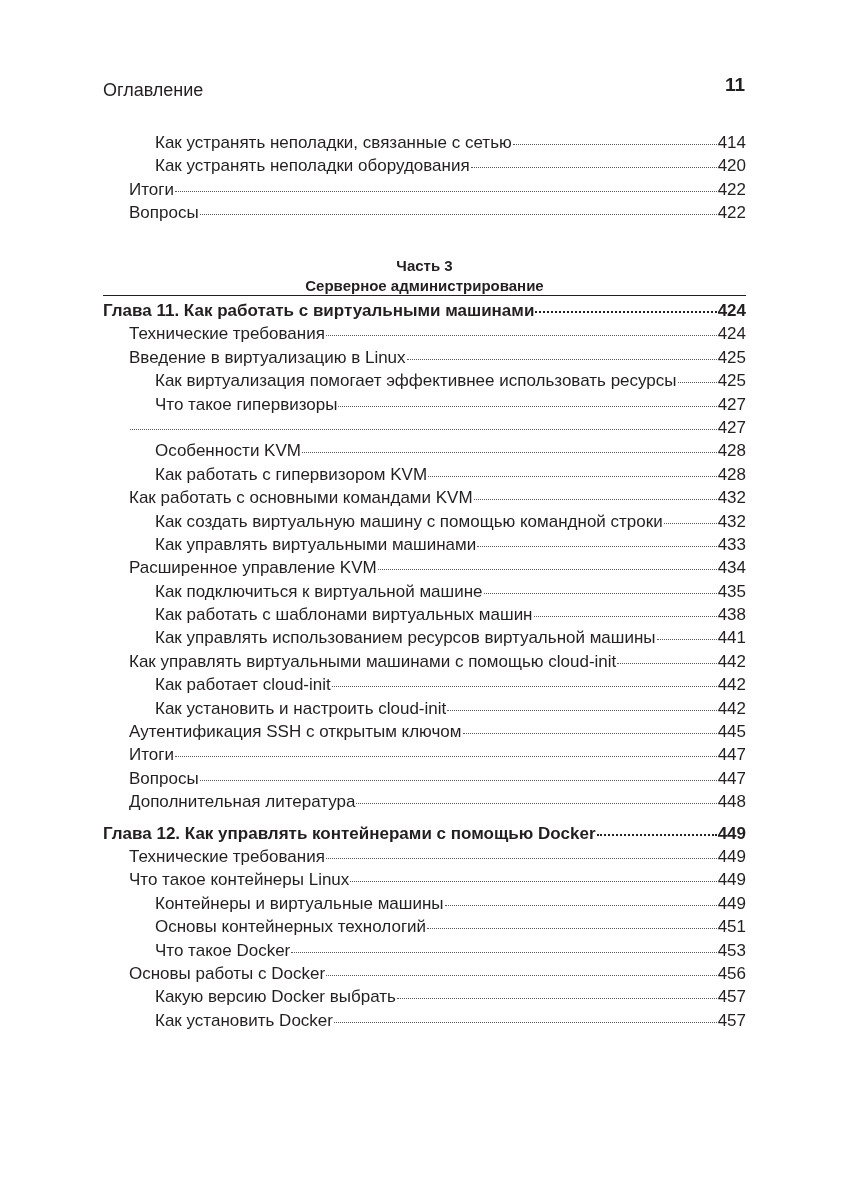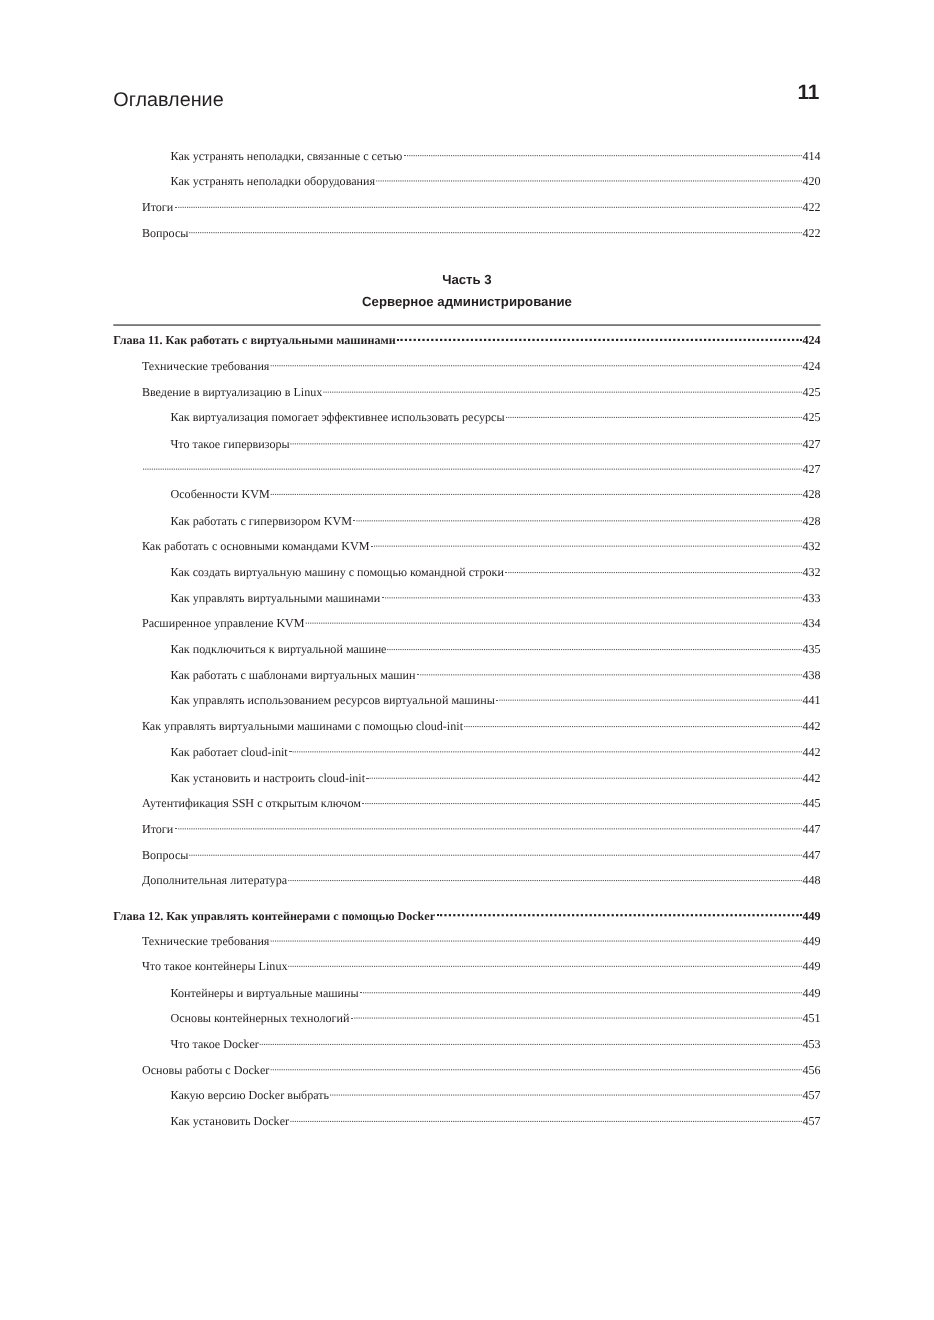--- a/index.html
+++ b/index.html
@@ -9,38 +9,38 @@
       font-family: "Liberation Sans", sans-serif; font-size: 18px; color: #231f20;
     }
     .page-number {
       position: absolute; right: 104px; top: 74px;
       font-family: "Liberation Sans", sans-serif; font-size: 19px; font-weight: bold; color: #231f20;
     }
     .toc { position: absolute; left: 103px; width: 643px; }
     .toc-top { top: 131px; }
     .toc-line {
       display: flex; align-items: baseline; height: 23.4px; line-height: 23.4px;
-      font-family: Liberation Serif, serif; font-size: 11px; color: #231f20;
+      font-family: Liberation Sans, sans-serif; font-size: 17px; color: #231f20;
       white-space: nowrap; overflow: hidden;
     }
     .toc-line .title { flex: 0 0 auto; }
     .toc-line .leader {
       flex: 1 1 auto; overflow: hidden; margin: 0 1px;
       border-bottom: 1.2px dotted #555;
       height: 1px; align-self: auto; position: relative; top: -3px;
     }
     .toc-line .page { flex: 0 0 auto; }
     .lvl1 { padding-left: 26px; }
     .lvl2 { padding-left: 52px; }
     .chapter { font-weight: bold; }
     .chapter .leader { border-bottom: 2px dotted #231f20; }
     .part-heading {
-      position: absolute; left: 103px; width: 643px; top: 244px;
+      position: absolute; left: 103px; width: 643px; top: 256px;
       text-align: center; font-family: "Liberation Sans", sans-serif;
-      font-weight: bold; font-size: 12px; line-height: 20px; color: #231f20;
+      font-weight: bold; font-size: 15px; line-height: 20px; color: #231f20;
     }
     .rule {
       position: absolute; left: 103px; width: 643px; height: 0;
       border-top: 1px solid #231f20;
     }
     .toc-main { top: 299px; }
     .gap { height: 8px; }
   </style>
 </head>
 <body>

